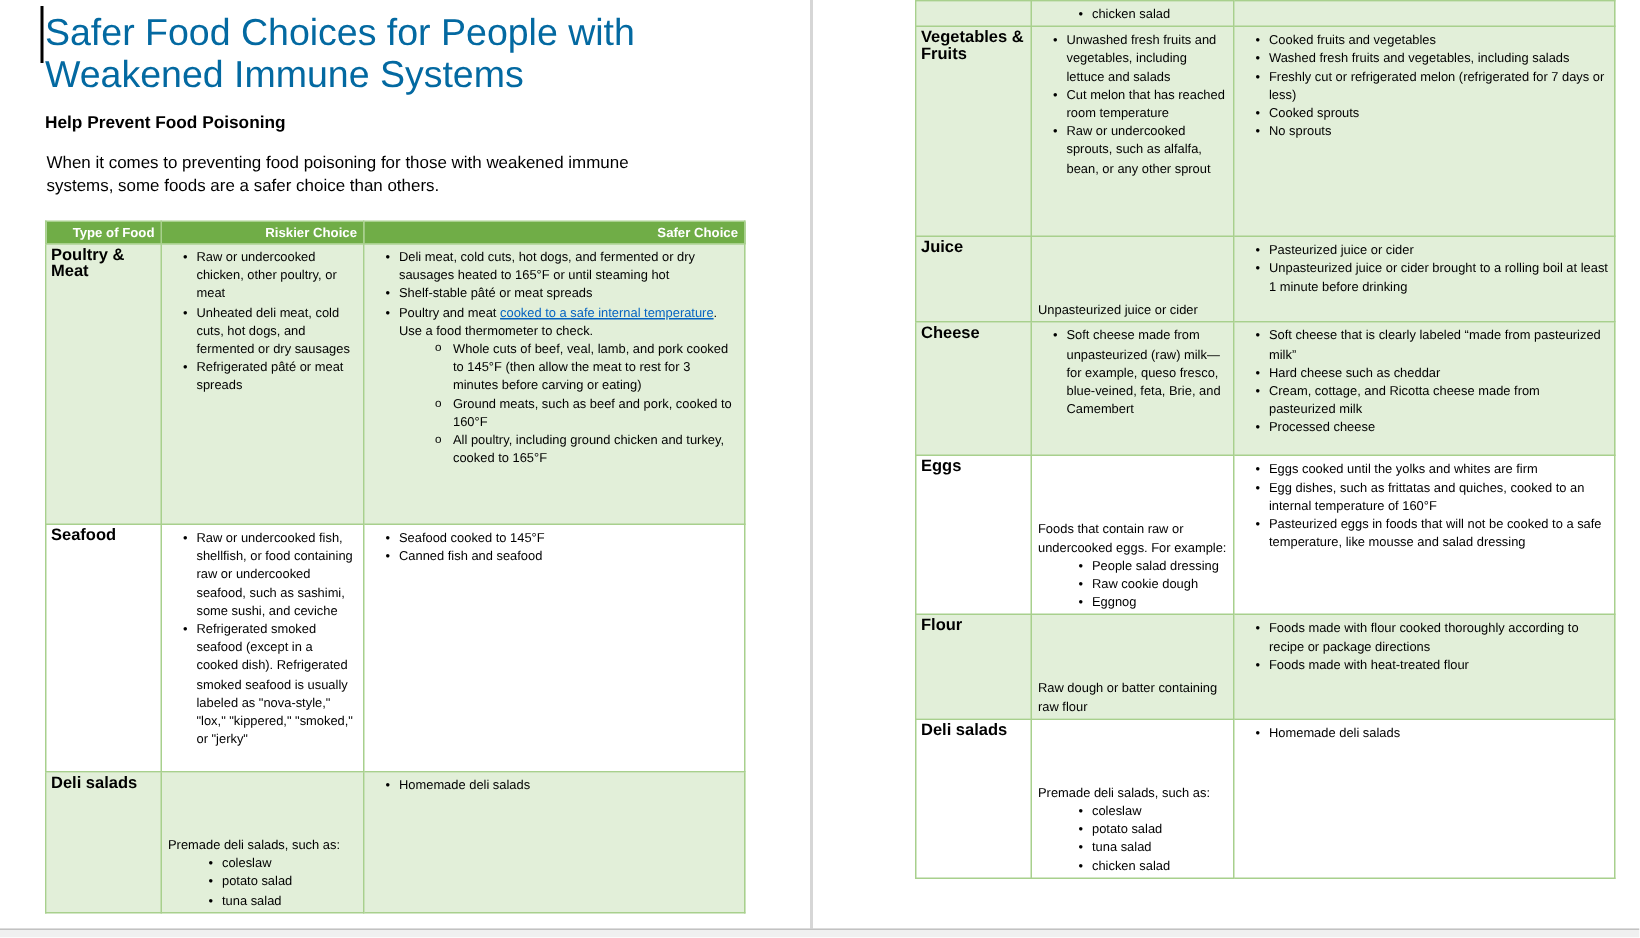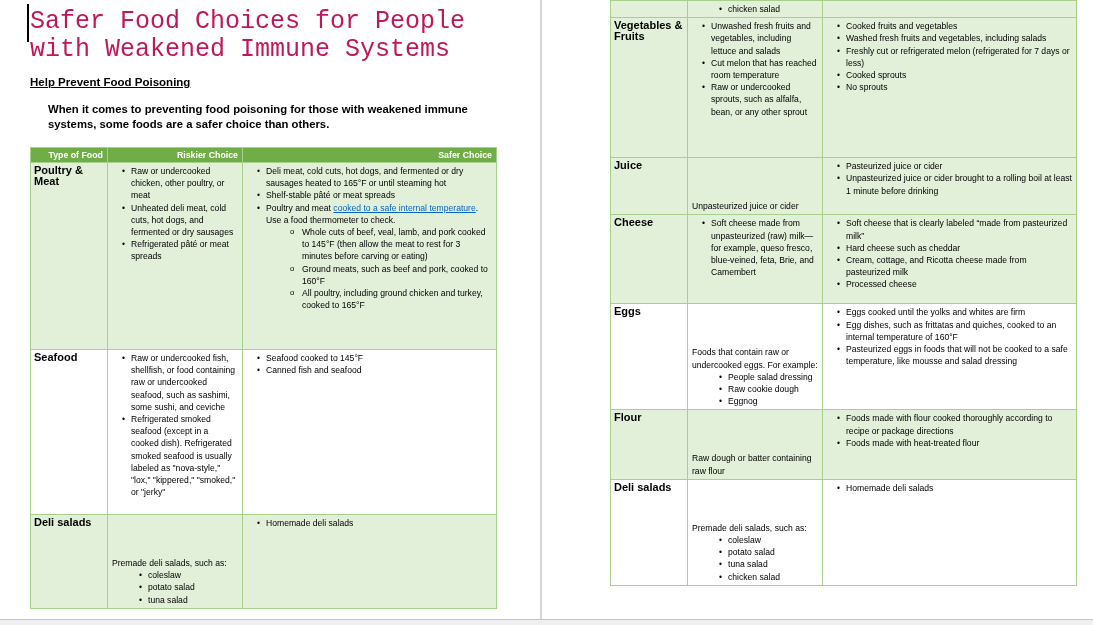--- a/index.html
+++ b/index.html
@@ -17,26 +17,26 @@
   }
   .page { position:absolute; top:0; height:620px; overflow:hidden; background:#fff; }
   .page-left  { left:0;   width:540px; padding:6px 14px 0 30px; }
   .page-right { left:542px; width:551px; padding:0 0 0 68px; }
   .page-divider { position:absolute; left:540px; top:0; width:2px; height:620px; background:#d6d6d6; }
   .left-edge { position:absolute; left:0; top:0; width:1px; height:620px; background:#e9e9e9; }
   .bottom-edge { position:absolute; left:0; top:619px; width:1093px; height:6px; background:#f0f0f0; border-top:1px solid #c2c2c2; }
   .text-cursor { position:absolute; left:27px; top:4px; width:2px; height:38px; background:#000; }
 
   h1.doc-title {
-    font-family:Liberation Mono, monospace;
+    font-family:Liberation Sans, sans-serif;
     font-size:25px; font-weight:400; line-height:1.12;
-    color:#be185d; width:462px; margin:2px 0 12px;
+    color:#0369a1; width:462px; margin:2px 0 12px;
   }
-  h2.doc-heading { font-size:11.5px; font-weight:700; margin:0 0 14px;text-decoration:underline; }
-  p.doc-intro { font-size:11.3px; line-height:15px; width:424px; margin:0 18px 15px;font-weight:bold; }
+  h2.doc-heading { font-size:11.5px; font-weight:700; margin:0 0 14px; }
+  p.doc-intro { font-size:11.3px; line-height:15px; width:424px; margin:0 1px 15px; }
 
   table.food { border-collapse:collapse; width:466px; table-layout:fixed; }
   table.food th, table.food td { border:1px solid var(--tbl-border); vertical-align:top; }
   th.hdr {
     background:var(--hdr-bg); color:#fff;
     font-size:8.8px; font-weight:700; text-align:right;
     padding:2px 4px; height:13px; line-height:10px;
   }
   tr.shaded td { background:var(--row-shaded); }
   td.food-name { font-weight:700; font-size:11px; line-height:11px; padding:2px 3px; }

